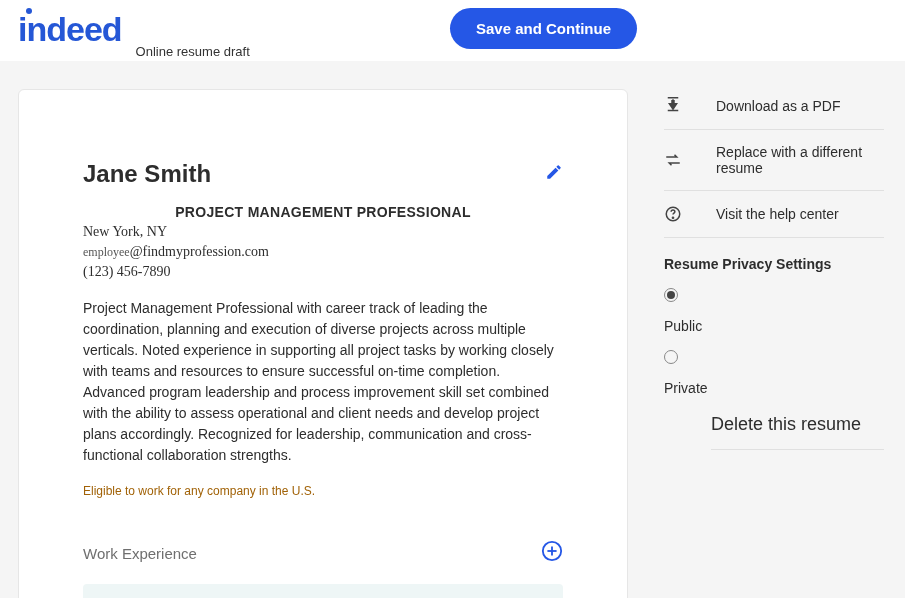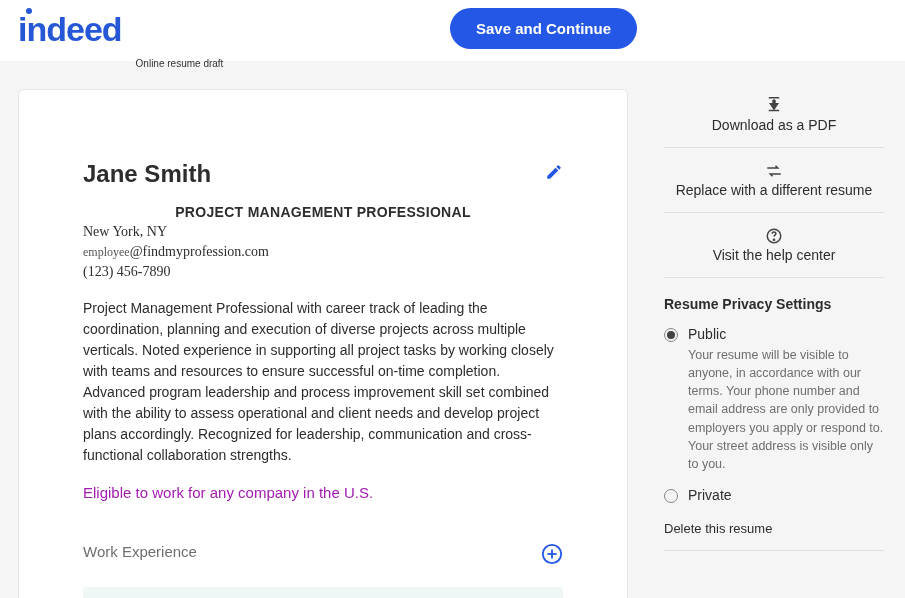--- a/index.html
+++ b/index.html
@@ -1,47 +1,47 @@
 <!DOCTYPE html>
 <html><head>
 <meta charset="utf-8">
 <style>
 * { box-sizing: border-box; margin: 0; padding: 0; }
 body { font-family: -apple-system, BlinkMacSystemFont, "Segoe UI", Helvetica, Arial, sans-serif; background: #fff; color: #2d2d2d; width: 905px; }
 .header { display: flex; align-items: flex-end; padding: 8px 18px 12px 18px; }
 .logo { color: #2557d6; font-weight: 700; font-size: 34px; letter-spacing: -1px; position: relative; }
 .logo .dot { position: absolute; top: -2px; left: 8px; width: 6px; height: 6px; border-radius: 50%; background: #2557d6; }
-.sub { color: #333; font-size: 10px; margin-left: 14px; position: relative; top: 20px; }
+.sub { color: #333; font-size: 13px; margin-left: 14px; position: relative; top: 10px; }
 .save-btn { margin-left: auto; background: #2557e6; color: #fff; border: none; border-radius: 22px; padding: 12px 26px; font-size: 15px; font-weight: 600; cursor: pointer; margin-right: 250px; }
 .page { background: #f5f5f5; padding: 28px 18px; min-height: 530px; display: flex; gap: 36px; }
 .card { background: #fff; border: 1px solid #e6e6e6; border-radius: 6px; width: 610px; padding: 70px 64px 20px 64px; }
 .name-row { display: flex; align-items: center; }
 .name { font-size: 24px; font-weight: 600; color: #2d2d2d; }
 .edit-icon { margin-left: auto; color: #2557e6; cursor: pointer; }
 .title { font-size: 14px; font-weight: 700; letter-spacing: 0.3px; margin-top: 16px; color: #2d2d2d; text-align: center; }
 .loc, .email, .phone { font-size: 14px; color: #2d2d2d; margin-top: 4px; font-family: Liberation Serif, serif; }
 .email .user { font-size: 12px; color: #555; }
 .summary { font-size: 14px; color: #2d2d2d; line-height: 1.5; margin-top: 18px; }
-.eligible { font-size: 15px; color: #a21caf; margin-top: 18px; }
-.sec-row { display: flex; margin-top: 42px; }
+.eligible { font-size: 12px; color: #a16207; margin-top: 18px; }
+.sec-row { display: flex; align-items: center; margin-top: 42px; }
 .sec-title { font-size: 15px; color: #6f6f6f; }
 .add-icon { margin-left: auto; cursor: pointer; }
 .hint-box { background: #eef6f6; border-radius: 4px; padding: 14px 16px; display: flex; align-items: center; gap: 14px; margin-top: 18px; }
 .sidebar { width: 220px; padding-top: 8px; }
-.side-item { display: flex; align-items: center; gap: 2px; padding: 14px 0; border-bottom: 1px solid #e0e0e0; cursor: pointer; flex-direction: column; }
+.side-item { display: flex; align-items: center; gap: 34px; padding: 14px 0; border-bottom: 1px solid #e0e0e0; cursor: pointer; }
 .side-item:first-child { padding-top: 0; }
 .side-icon { width: 18px; height: 18px; color: #444; flex-shrink: 0; }
 .side-text { font-size: 14px; color: #2d2d2d; }
 .side-heading { font-size: 14px; font-weight: 700; color: #2d2d2d; margin-top: 18px; }
-.radio-row { display: flex; align-items: flex-start; gap: 10px; margin-top: 14px; }
+.radio-row { display: flex; align-items: flex-start; gap: 16px; margin-top: 14px; flex-direction: column; }
 .radio { width: 14px; height: 14px; border: 1px solid #888; border-radius: 50%; margin-top: 2px; flex-shrink: 0; position: relative; }
 .radio.checked::after { content: ''; position: absolute; top: 2px; left: 2px; width: 8px; height: 8px; border-radius: 50%; background: #444; }
 .radio-label { font-size: 14px; color: #2d2d2d; }
 .radio-desc { font-size: 12.5px; color: #6f6f6f; line-height: 1.45; margin-top: 4px; }
-.delete-link { font-size: 13px; color: #2d2d2d; margin-top: 18px; cursor: pointer; padding-bottom: 14px; border-bottom: 1px solid #e0e0e0; }
+.delete-link { font-size: 18px; color: #2d2d2d; margin-top: 18px; cursor: pointer; padding-bottom: 14px; border-bottom: 1px solid #e0e0e0; margin-left: 47px; }
 </style>
 </head>
 <body>
 
 <div class="header">
   <div class="logo">
     <span class="dot"></span>
     <span>indeed</span>
   </div>
   <div class="sub">Online resume draft</div>
@@ -115,21 +115,20 @@
       </span>
       <span class="side-text">Visit the help center</span>
     </div>
 
     <div class="side-heading">Resume Privacy Settings</div>
 
     <div class="radio-row">
       <div class="radio checked"></div>
       <div>
         <div class="radio-label">Public</div>
-        <div class="radio-desc">Your resume will be visible to anyone, in accordance with our terms. Your phone number and email address are only provided to employers you apply or respond to. Your street address is visible only to you.</div>
       </div>
     </div>
 
     <div class="radio-row">
       <div class="radio"></div>
       <div>
         <div class="radio-label">Private</div>
       </div>
     </div>
 

